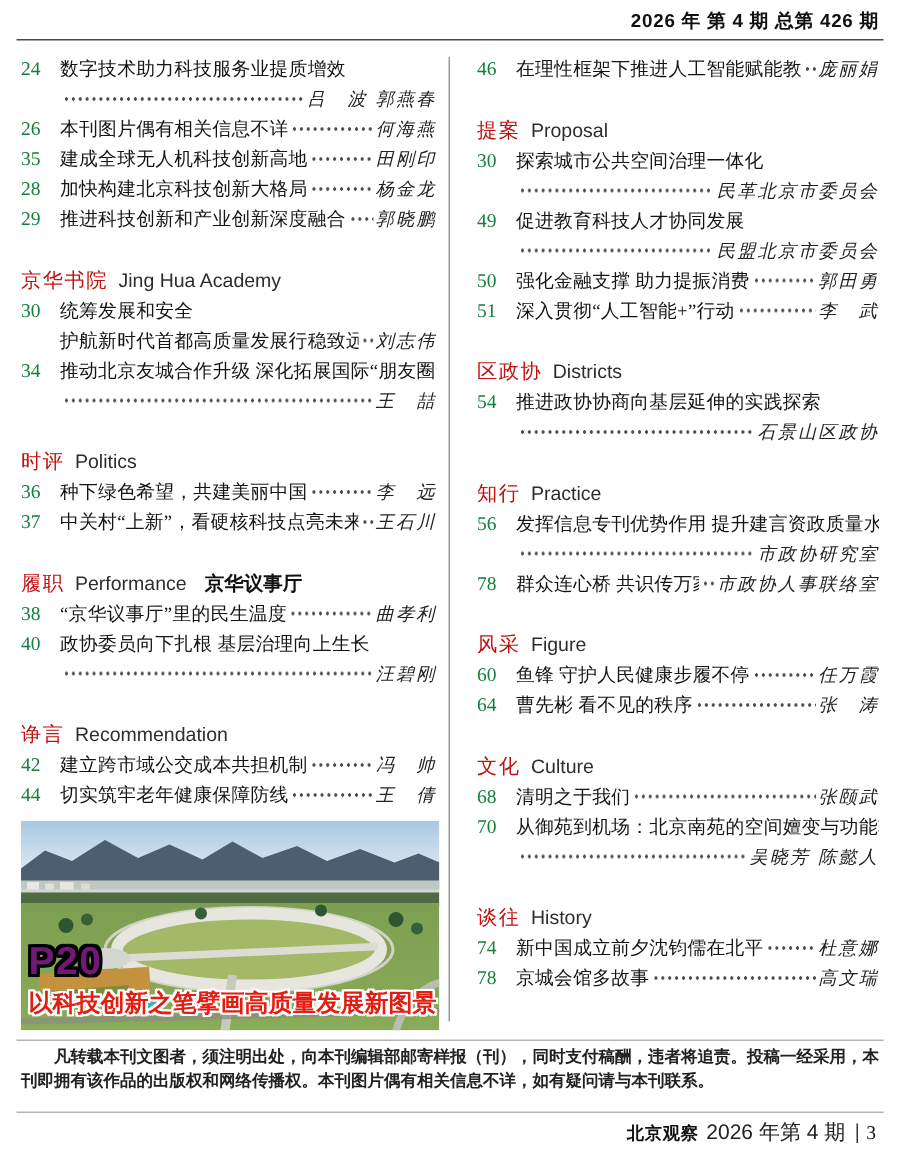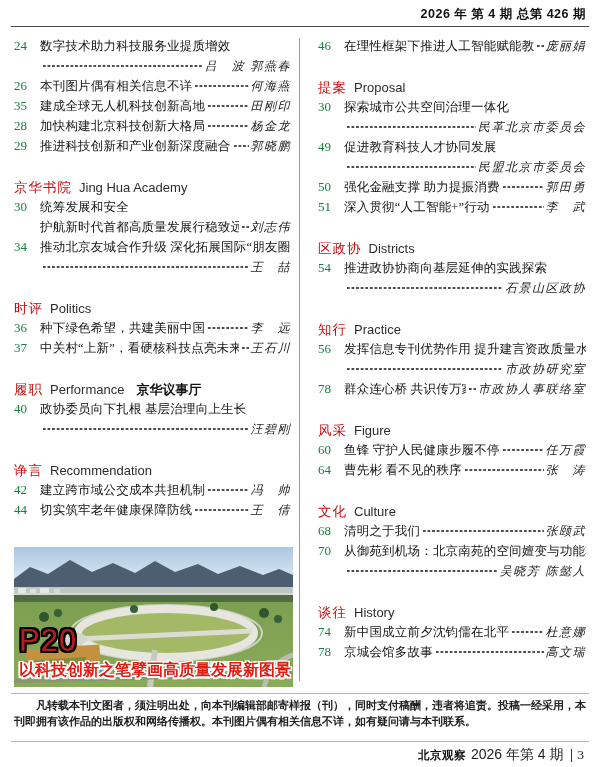--- a/index.html
+++ b/index.html
@@ -34,21 +34,21 @@
        font-family:"Liberation Sans","DejaVu Sans",sans-serif;}
   .sec-cn{font-weight:normal;font-size:13.5px;color:var(--accent,#c21010);letter-spacing:1px;}
   .sec-en{font-size:13px;color:#2d2d2d;margin-left:7px;}
   .sec-extra{font-weight:bold;font-size:13px;color:#111;margin-left:12px;}
   .sec-extra:empty,.sec-en:empty{display:none;}
 
   
   .photo{position:absolute;left:14px;top:547px;width:279px;height:140px;overflow:hidden;}
   .photo svg{display:block;width:279px;height:140px;}
   .p20{position:absolute;left:5px;bottom:31px;font-family:"Liberation Sans","DejaVu Sans",sans-serif;
-       font-weight:400;font-size:31px;line-height:31px;color:#b91c1c;letter-spacing:1px;
+       font-weight:700;font-size:26px;line-height:31px;color:#701a75;letter-spacing:1px;
        text-shadow:-2px -2px 0 #000,2px -2px 0 #000,-2px 2px 0 #000,2px 2px 0 #000,
                    0 -2px 0 #000,0 2px 0 #000,-2px 0 0 #000,2px 0 0 #000;}
   .caption{position:absolute;left:5px;bottom:7px;font-family:"Liberation Sans","DejaVu Sans",sans-serif;
        font-weight:900;font-size:16px;line-height:20px;color:var(--caption,#e21d12);white-space:nowrap;
        text-shadow:-1.5px -1.5px 0 #fff,1.5px -1.5px 0 #fff,-1.5px 1.5px 0 #fff,1.5px 1.5px 0 #fff,
                    0 -1.5px 0 #fff,0 1.5px 0 #fff,-1.5px 0 0 #fff,1.5px 0 0 #fff;}
 
   
   .rule{position:absolute;left:11px;right:11px;height:0;border-top:1px solid #b5b5b5;}
   .rule-a{top:693px;}
@@ -167,20 +167,30 @@
         <span class="pg">37</span>
         <div class="lines">
           <div class="line">
             <span class="t">中关村“上新”，看硬核科技点亮未来</span>
             <span class="leader"></span>
             <span class="au">王石川</span>
           </div>
         </div>
       </div>
       <div class="sec"><span class="sec-cn">履职</span><span class="sec-en">Performance</span><span class="sec-extra">京华议事厅</span></div>
+      <div class="entry">
+        <span class="pg">38</span>
+        <div class="lines">
+          <div class="line">
+            <span class="t">“京华议事厅”里的民生温度</span>
+            <span class="leader"></span>
+            <span class="au">曲孝利</span>
+          </div>
+        </div>
+      </div>
       <div class="entry">
         <span class="pg">40</span>
         <div class="lines">
           <div class="line">
             <span class="t">政协委员向下扎根 基层治理向上生长</span>
           </div>
           <div class="line">
             <span class="t"></span>
             <span class="leader"></span>
             <span class="au">汪碧刚</span>

